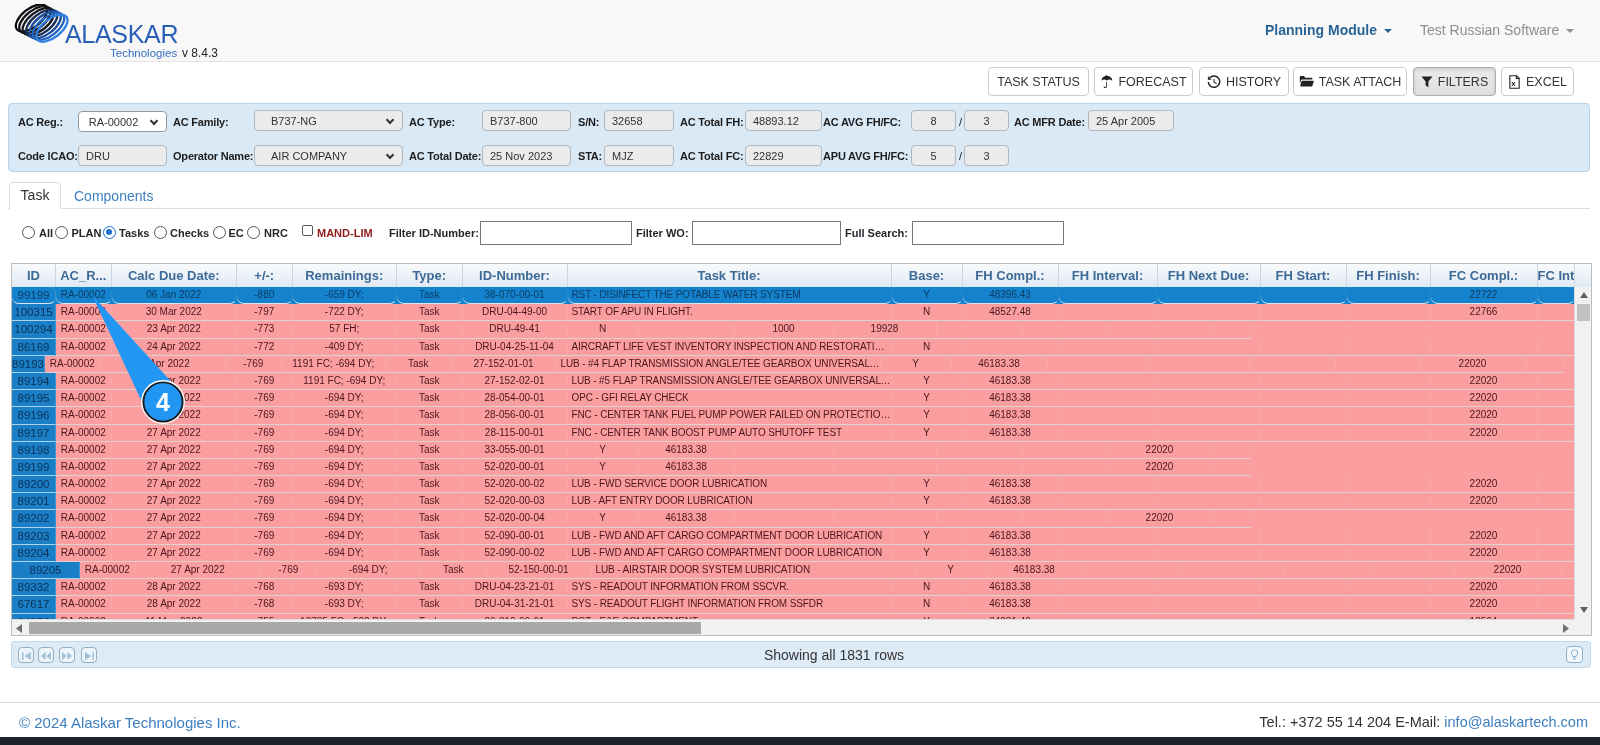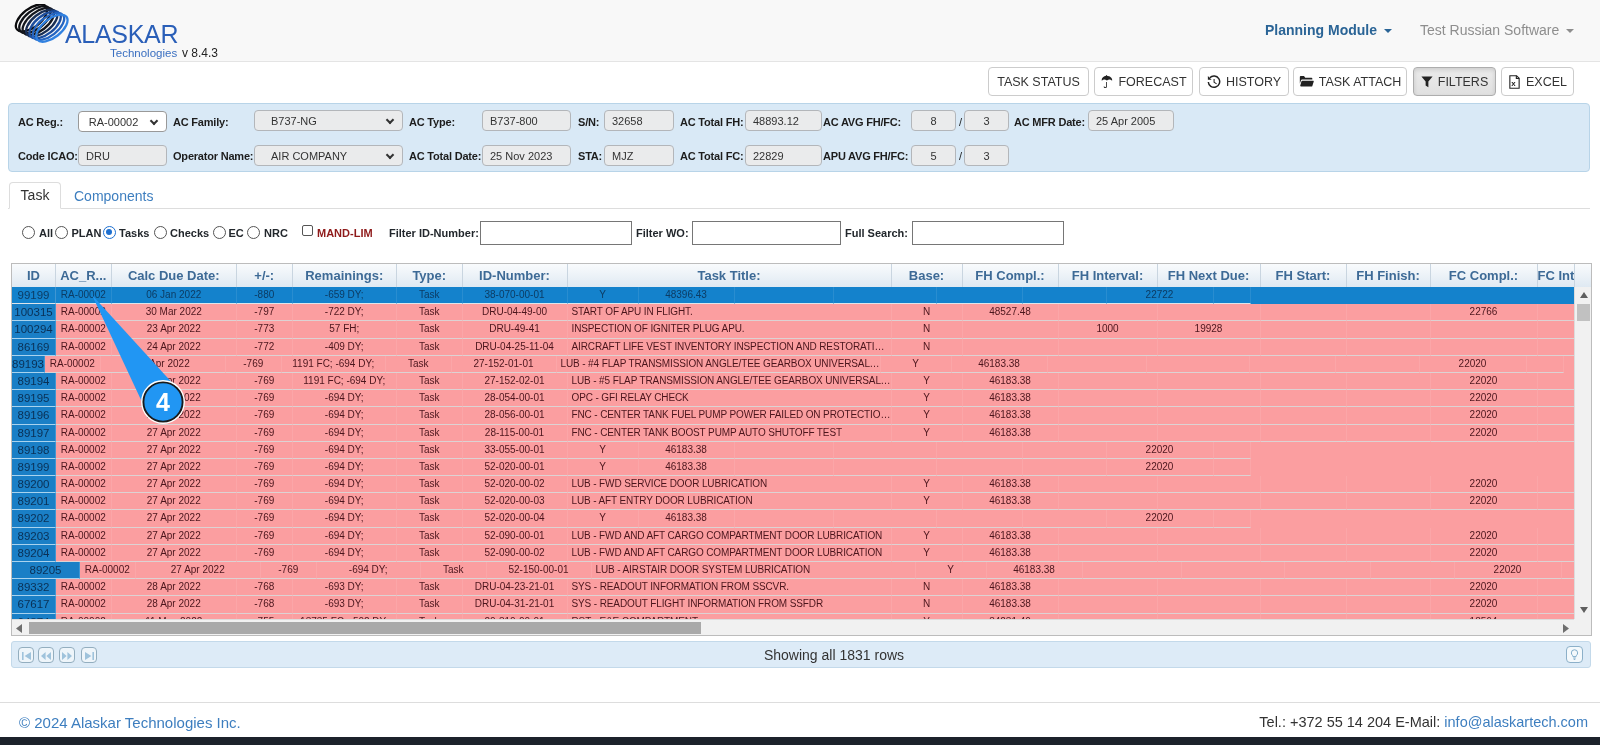--- a/index.html
+++ b/index.html
@@ -69,21 +69,21 @@
   flex:0 0 auto; }
 #tbody { position:absolute; left:0; top:23px; width:1563px; height:333px; overflow:hidden; }
 .tr { display:flex; height:17.2px; background:#fb9ea0; }
 .tr.sel { background:#1482cc; }
 .tc { flex:0 0 auto; height:17.2px; line-height:16.6px; font-size:10px; color:#4b151c;
   text-align:center; overflow:hidden; white-space:nowrap;
   border-bottom:1px solid #ddd2d3; border-right:1px solid rgba(255,255,255,0.09); }
 .tc.lft { text-align:left; padding-left:4px; text-overflow:ellipsis; letter-spacing:-0.12px; }
 .tr .idc { background:#1a7fc6; color:#0a3055; border-right:1px solid #3f96d2;
   border-bottom:1px solid #a9d3ee; font-size:11.5px; }
-.tr.sel .tc { color:#0c3c64; border-bottom:1px solid #dfe5ea; }
+.tr.sel .tc { color:#0c3c64; border-bottom:1px solid #dfe5ea;border-radius:7px; }
 .tr.sel .idc { background:#1482cc; }
 
 
 #vsb { position:absolute; right:0; top:23px; width:17px; height:333px; background:#f1f1f1;
   border-left:1px solid #dcdcdc; }
 #vsb .thumb { position:absolute; left:2px; top:17px; width:13px; height:17px; background:#c1c1c1; }
 
 #hsb { position:absolute; left:0; bottom:0; width:1563px; height:16px; background:#f1f1f1;
   border-top:1px solid #dcdcdc; }
 #hsb .thumb { position:absolute; left:17px; top:2px; width:672px; height:12px; background:#a9a9a9; }
@@ -239,20 +239,21 @@
       </div>
     <div id="tbody">
 <div class="tr sel">
           <div class="tc idc" style="width:44px">99199</div>
           <div class="tc" style="width:55.5px">RA-00002</div>
           <div class="tc" style="width:125.5px">06 Jan 2022</div>
           <div class="tc" style="width:55.5px">-880</div>
           <div class="tc" style="width:104.5px">-659 DY;</div>
           <div class="tc" style="width:65.5px">Task</div>
           <div class="tc" style="width:105px">38-070-00-01</div>
+          <div class="tc lft" style="width:324px">RST - DISINFECT THE POTABLE WATER SYSTEM</div>
           <div class="tc" style="width:71px">Y</div>
           <div class="tc" style="width:96px">48396.43</div>
           <div class="tc" style="width:99px"></div>
           <div class="tc" style="width:103px"></div>
           <div class="tc" style="width:86px"></div>
           <div class="tc" style="width:84px"></div>
           <div class="tc" style="width:107px">22722</div>
           <div class="tc" style="width:37.5px"></div>
         </div>
 <div class="tr">
@@ -274,21 +275,20 @@
           <div class="tc" style="width:37.5px"></div>
         </div>
 <div class="tr">
           <div class="tc idc" style="width:44px">100294</div>
           <div class="tc" style="width:55.5px">RA-00002</div>
           <div class="tc" style="width:125.5px">23 Apr 2022</div>
           <div class="tc" style="width:55.5px">-773</div>
           <div class="tc" style="width:104.5px">57 FH;</div>
           <div class="tc" style="width:65.5px">Task</div>
           <div class="tc" style="width:105px">DRU-49-41</div>
-          <div class="tc lft" style="width:324px">INSPECTION OF IGNITER PLUG APU.</div>
           <div class="tc" style="width:71px">N</div>
           <div class="tc" style="width:96px"></div>
           <div class="tc" style="width:99px">1000</div>
           <div class="tc" style="width:103px">19928</div>
           <div class="tc" style="width:86px"></div>
           <div class="tc" style="width:84px"></div>
           <div class="tc" style="width:107px"></div>
           <div class="tc" style="width:37.5px"></div>
         </div>
 <div class="tr">

